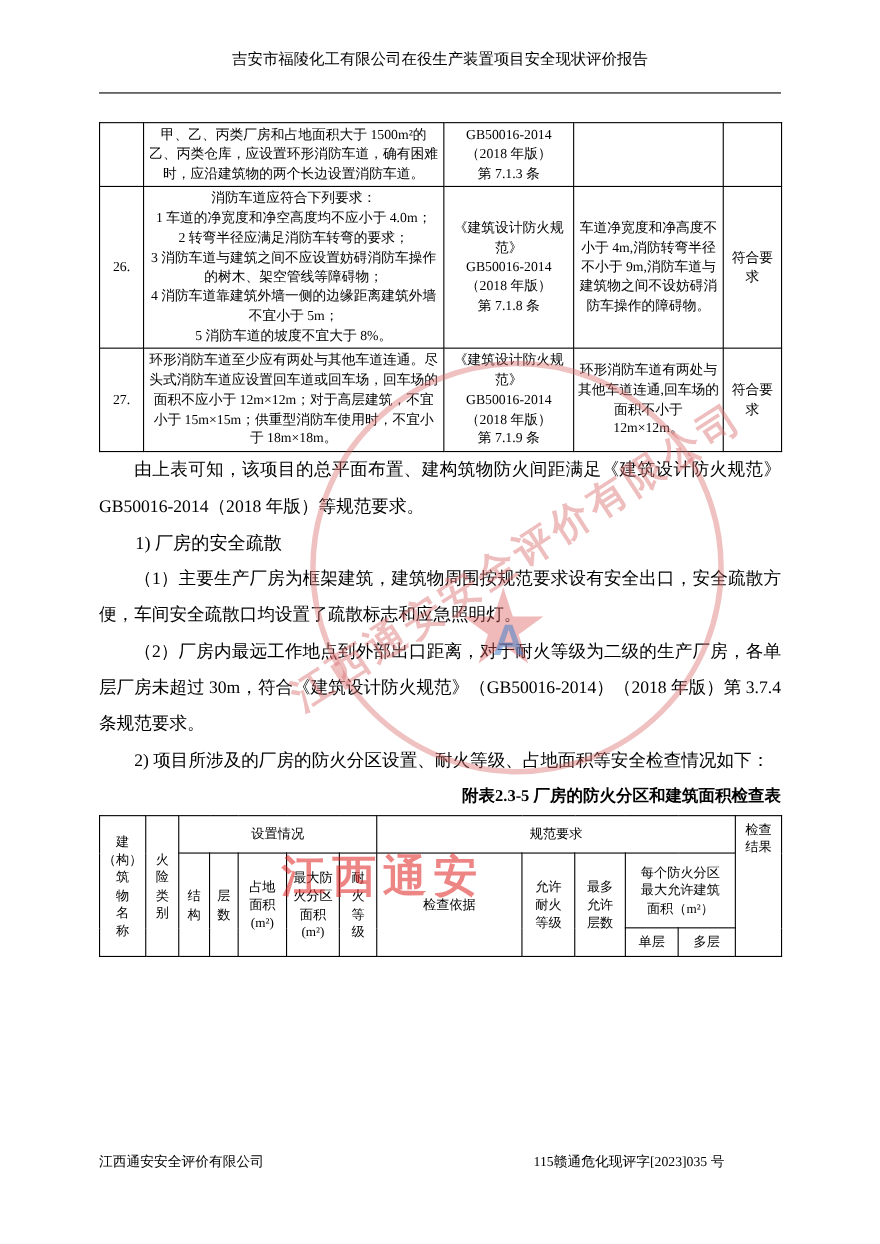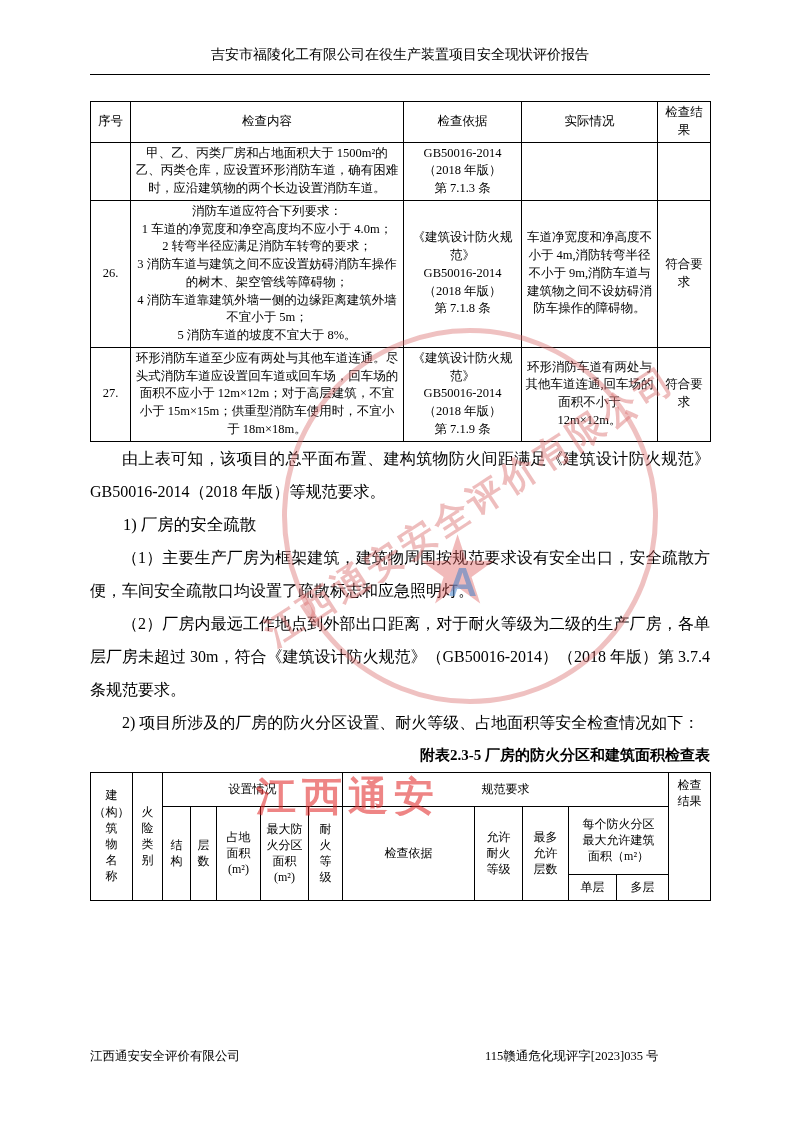--- a/index.html
+++ b/index.html
@@ -8,21 +8,21 @@
     width:800px; height:1131px;
     font-family:"Liberation Serif", serif;
     color:#000; position:relative; overflow:hidden;
   }
   .page { position:relative; width:800px; height:1131px; background:#fff; overflow:hidden; }
 
   
   .doc-header {
     margin:46px 90px 0 90px;
     text-align:center; font-size:14px; line-height:18px;
-    padding-bottom:10px; border-bottom:1.5px solid #000;
+    padding-bottom:20px; border-bottom:1.5px solid #000;
   }
 
   .content { margin:0 90px; }
 
   
   table { width:100%; border-collapse:collapse; table-layout:fixed; }
   .t1 { margin-top:26px; font-size:12.5px; }
   .t1 td, .t1 th {
     border:1px solid #000; padding:2px 3px;
     text-align:center; vertical-align:middle;
@@ -110,27 +110,20 @@
 
     <table class="t1">
       <colgroup>
         <col style="width:40px">
           <col style="width:273px">
           <col style="width:118px">
           <col style="width:136px">
           <col style="width:53px">
       </colgroup>
       <tbody>
-          <tr class="hrow">
-        <th>序号</th>
-        <th>检查内容</th>
-        <th>检查依据</th>
-        <th>实际情况</th>
-        <th>检查结果</th>
-      </tr>
       <tr>
         <td></td>
         <td>甲、乙、丙类厂房和占地面积大于 1500m²的乙、丙类仓库，应设置环形消防车道，确有困难时，应沿建筑物的两个长边设置消防车道。</td>
         <td>GB50016-2014
 （2018 年版）
 第 7.1.3 条</td>
         <td></td>
         <td></td>
       </tr>
       <tr>

